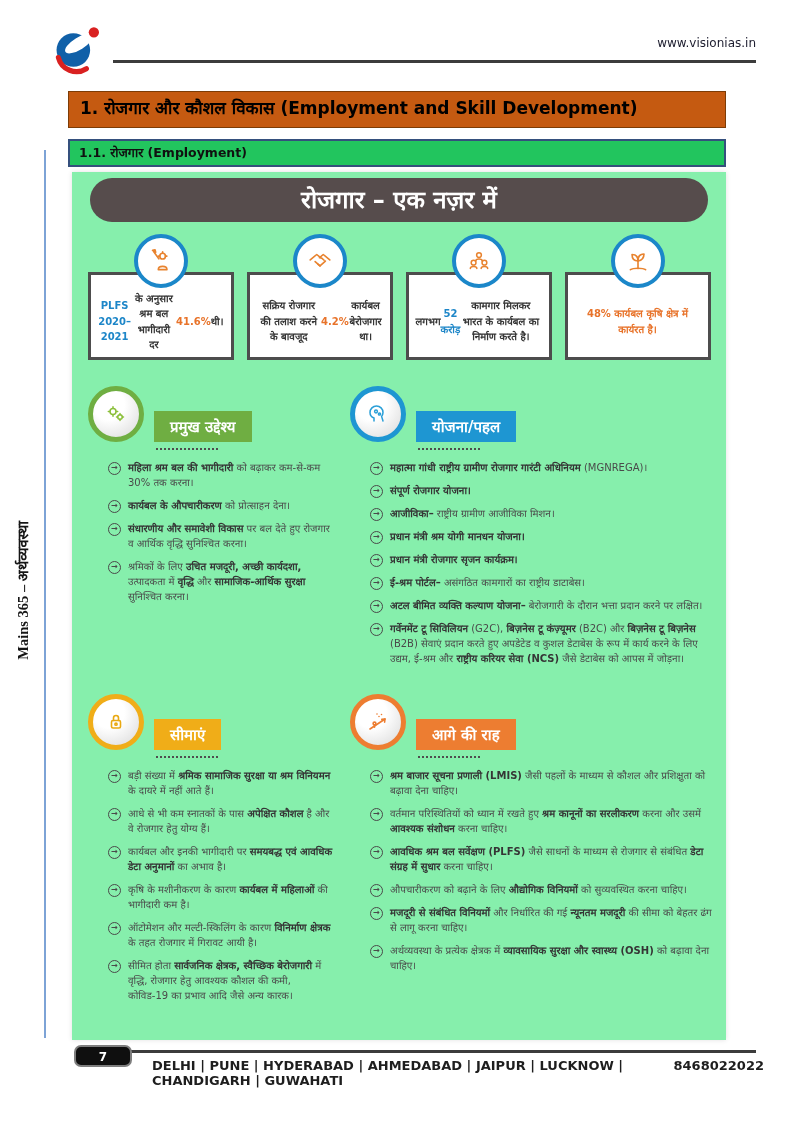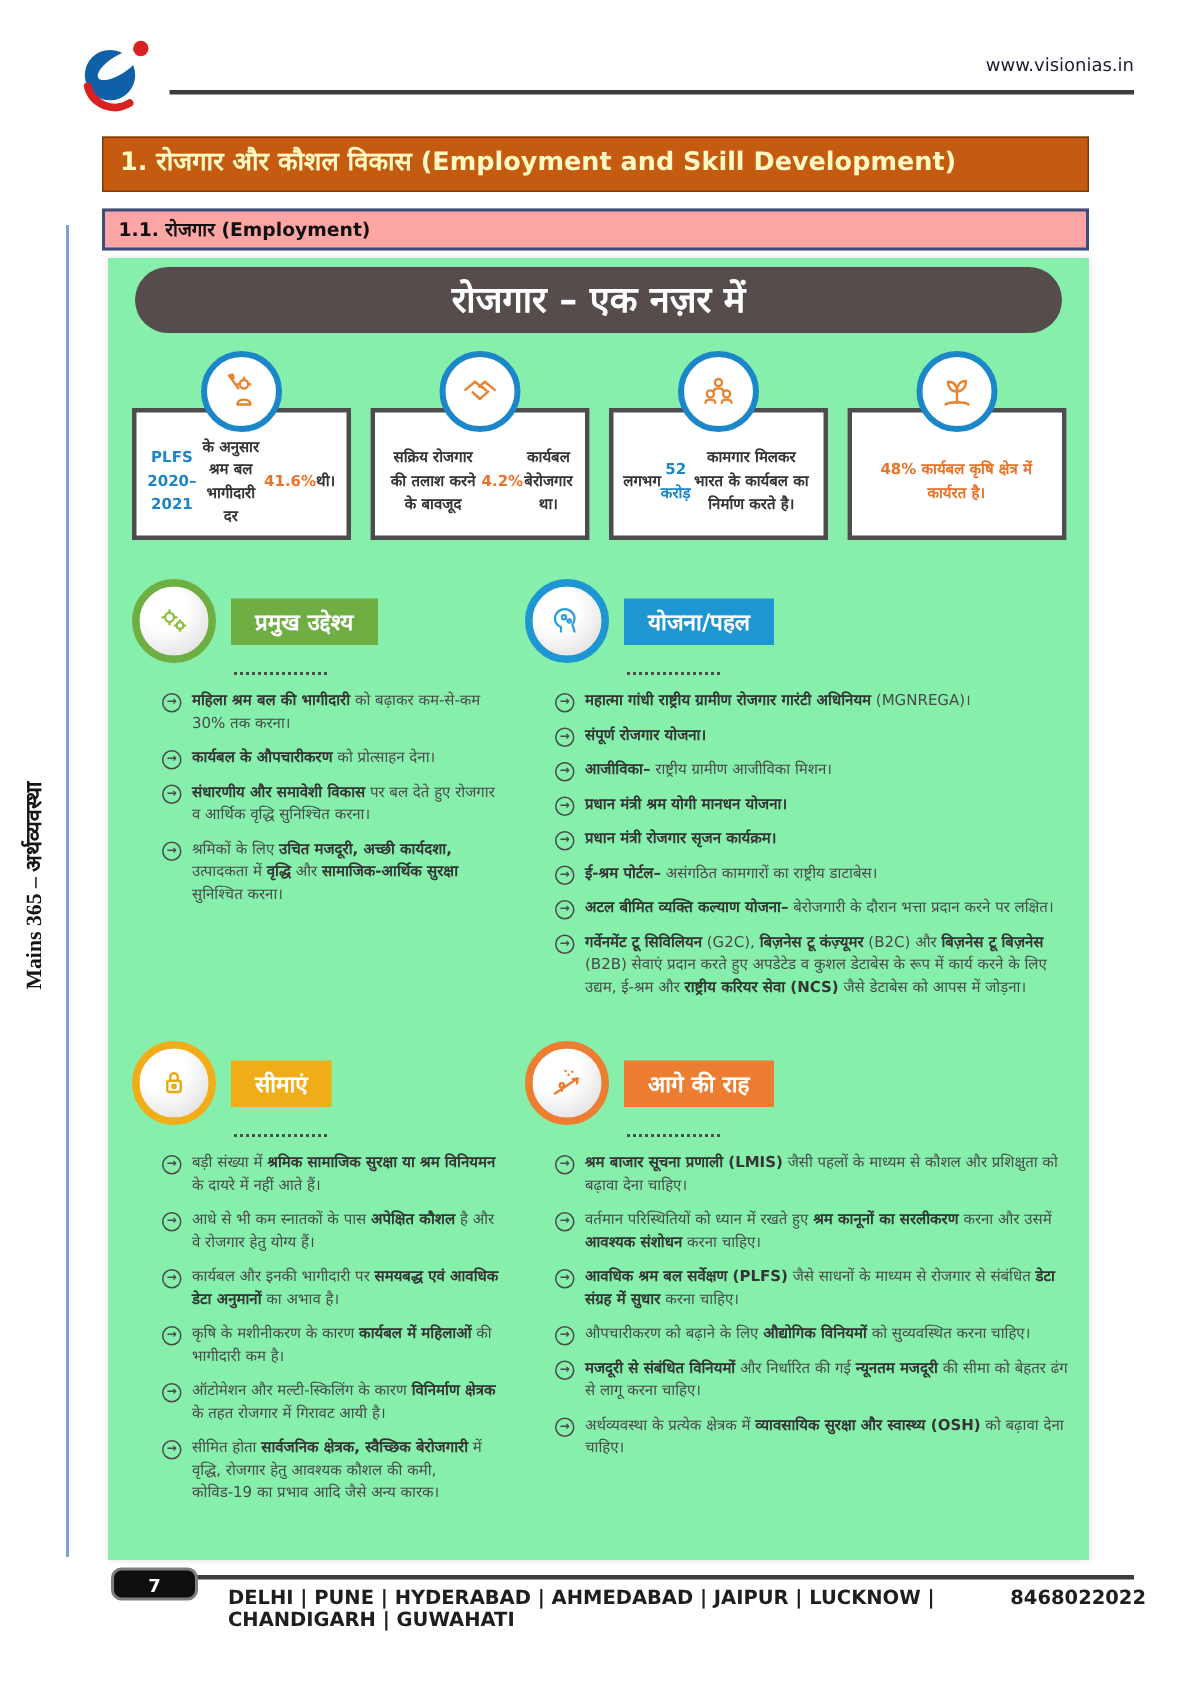--- a/index.html
+++ b/index.html
@@ -7,26 +7,26 @@
     width:794px;height:1122px;position:relative;background:#ffffff;
     font-family:"DejaVu Sans",sans-serif;color:#3d3d3d;overflow:hidden;
   }
   
   .logo{position:absolute;left:50px;top:22px;width:56px;height:58px;}
   .site-url{position:absolute;right:38px;top:36px;font-size:12px;font-weight:400;color:#1c1c2e;}
   .header-rule{position:absolute;left:113px;right:38px;top:60px;height:2.5px;background:#3c3c3c;}
   
   .banner-main{
     position:absolute;left:68px;top:91px;width:658px;height:37px;box-sizing:border-box;
-    background:#c55a11;border:1.5px solid #7d3c06;color:#fef9c3;font-weight:700;font-size:17px;
+    background:#c55a11;border:1.5px solid #7d3c06;color:#000000;font-weight:700;font-size:17px;
     line-height:33px;padding-left:11px;white-space:nowrap;overflow:hidden;
   }
   .banner-sub{
     position:absolute;left:68px;top:139px;width:658px;height:28px;box-sizing:border-box;
-    background:#fca5a5;border:2px solid #35507d;color:#101010;font-weight:700;font-size:12.5px;
+    background:#22c55e;border:2px solid #35507d;color:#101010;font-weight:700;font-size:12.5px;
     line-height:23px;padding-left:9px;
   }
   
   .infographic{
     position:absolute;left:72px;top:172px;width:654px;height:868px;background:#86efac;
     box-shadow:0 0 5px rgba(0,0,0,0.12);
   }
   .ig-title{
     margin:6px auto 0;width:618px;height:44px;background:#564c4c;border-radius:22px;
     color:#fff;text-align:center;font-size:24px;font-weight:700;line-height:44px;
@@ -44,21 +44,21 @@
     border:3px solid #4d4d4d;background:#fff;padding:16px 7px 5px;
     display:flex;align-items:center;justify-content:center;text-align:center;
     font-size:10px;font-weight:700;color:#4a4a4a;line-height:1.55;
   }
   
   .sections{
     display:grid;grid-template-columns:248px 1fr;column-gap:14px;row-gap:20px;
     padding:18px 10px 0 16px;
   }
   .section{position:relative;}
-  .sec-row{display:flex;align-items:center;}
+  .sec-row{display:flex;align-items:flex-end;}
   .sec-circle{
     flex:none;width:46px;height:46px;border-radius:50%;border:5px solid var(--c,#888);
     background:radial-gradient(circle at 35% 30%, #ffffff 35%, #d8d8d8 100%);
     display:flex;align-items:center;justify-content:center;
   }
   .sec-title{
     margin-left:10px;background:var(--c,#888);color:#fff;font-size:15px;font-weight:700;
     padding:5px 16px 6px;white-space:nowrap;
   }
   .sec-dots{width:62px;height:4px;border-bottom:2.5px dotted #4e4e4e;margin:2px 0 0 68px;}

